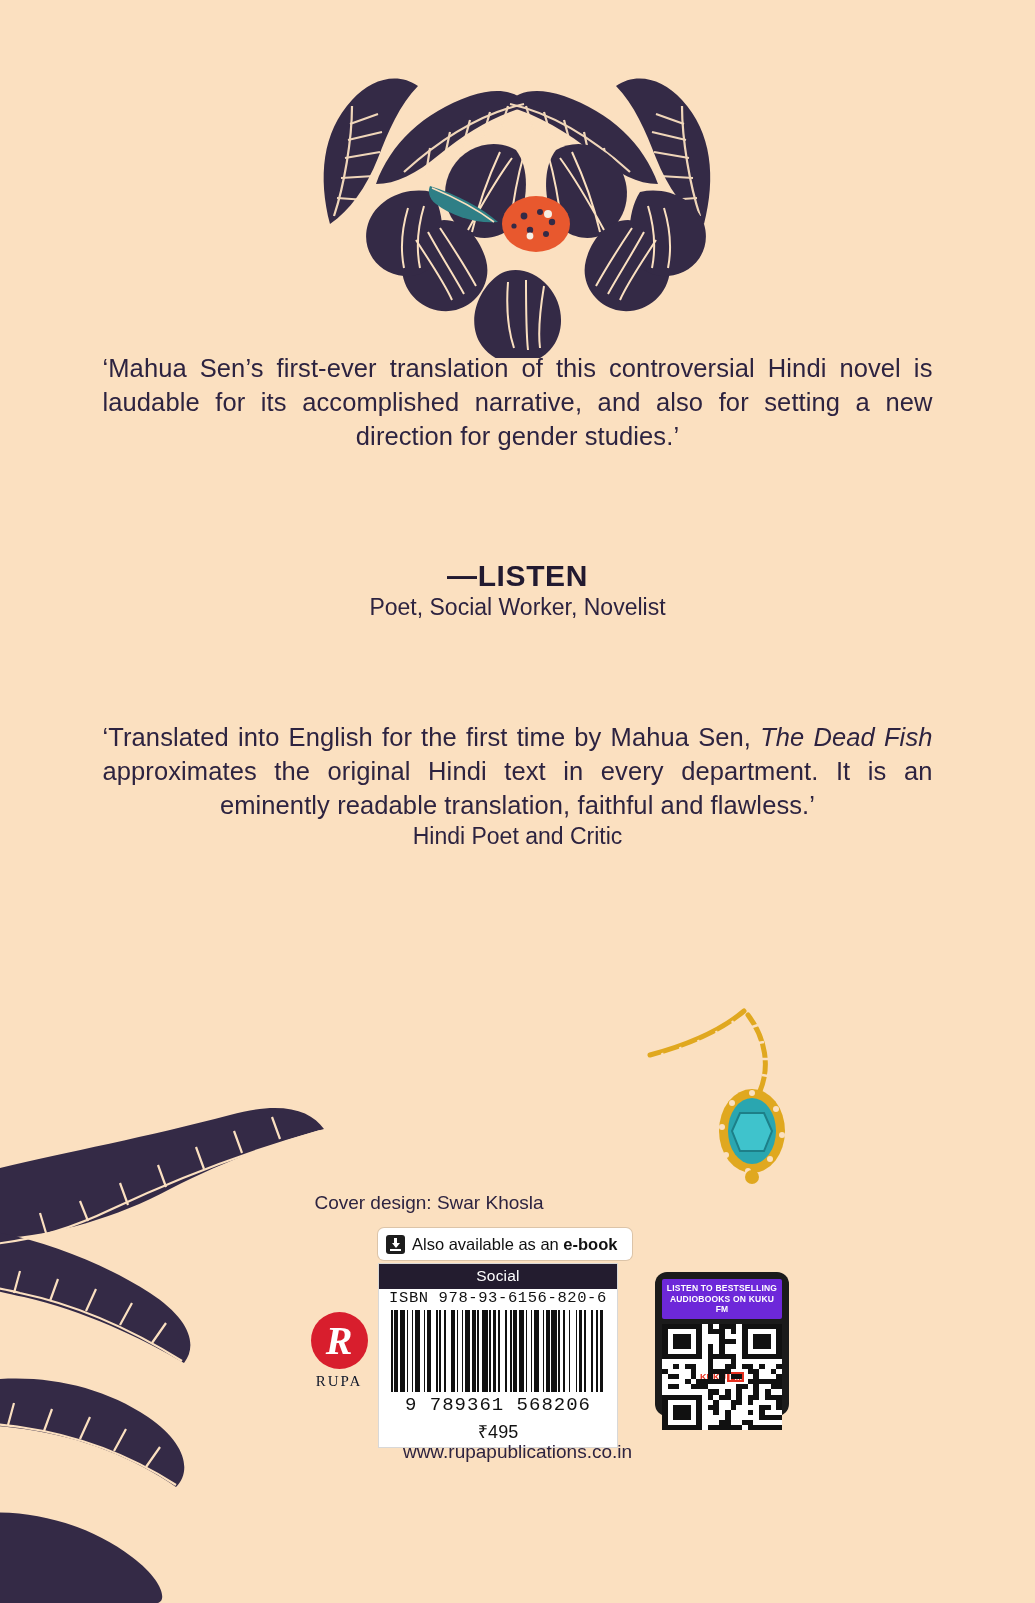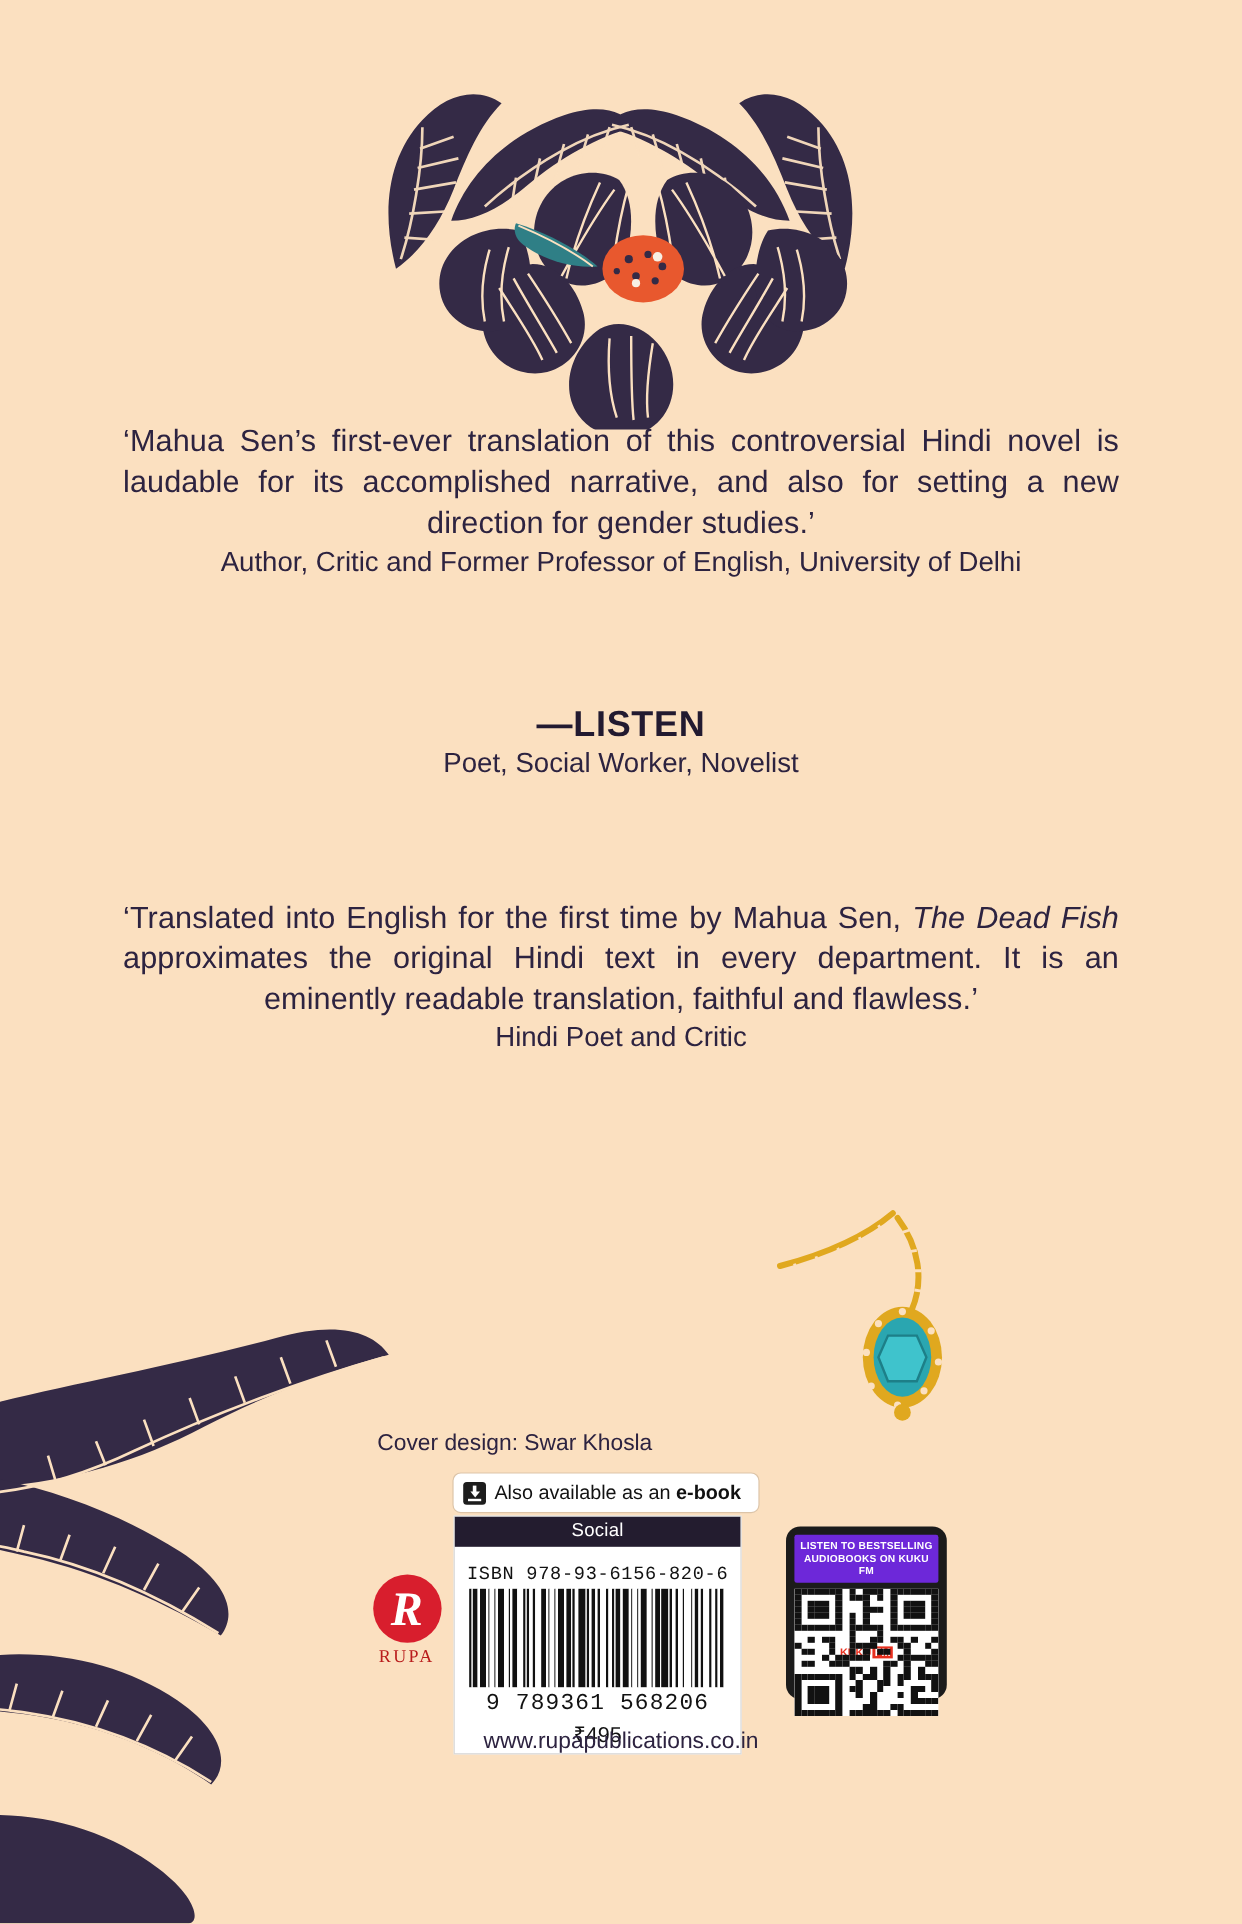--- a/index.html
+++ b/index.html
@@ -168,21 +168,21 @@
     background: #231c2f;
     color: #ffffff;
     font-size: 15.5px;
     padding: 3px 0 4px 0;
     letter-spacing: 0.2px;
   }
   .barcode-isbn {
     font-family: "Liberation Mono", monospace;
     font-size: 15.5px;
     color: #111;
-    padding: 14px 0 3px 0;
+    padding: 0 0 3px 0;
     letter-spacing: 0.6px;
   }
   .bars {
     height: 82px;
     margin: 0 12px;
     display: flex;
     align-items: stretch;
   }
   .bars span { display: block; }
   .barcode-digits {
@@ -221,21 +221,21 @@
     font-family: "Liberation Serif", serif;
     font-size: 40px;
     line-height: 57px;
     font-weight: bold;
     font-style: italic;
   }
   .rupa-word {
     font-family: "Liberation Serif", serif;
     font-size: 15px;
     letter-spacing: 2px;
-    color: #b91c1c;
+    color: #0f172a;
     margin-top: 4px;
   }
 
   .kuku {
     position: absolute;
     left: 655px;
     top: 1272px;
     width: 134px;
     height: 144px;
     background: #1b1b1b;
@@ -349,21 +349,20 @@
     <circle cx="530" cy="208" r="3.4" fill="#f7efe4"></circle>
 
     <path d="M430 158 C456 166 482 180 498 194 C476 196 452 188 436 176 C428 170 428 162 430 158 Z" fill="#2f7f86"></path>
     <path d="M432 160 C456 170 478 182 494 194" stroke="#fbe0c0" stroke-width="1.6" fill="none"></path>
   </svg>
 
   <div class="blurbs">
 
     <div class="blurb">
       <div class="blurb-text">‘Mahua Sen’s first-ever translation of this controversial Hindi novel is laudable for its accomplished narrative, and also for setting a new direction for gender studies.’</div>
-      <div class="blurb-role">Author, Critic and Former Professor of English, University of Delhi</div>
     </div>
 
     <div class="spacer-1"></div>
 
     <div class="blurb">
       <div class="blurb-author">—LISTEN</div>
       <div class="blurb-role">Poet, Social Worker, Novelist</div>
     </div>
 
     <div class="spacer-2"></div>

